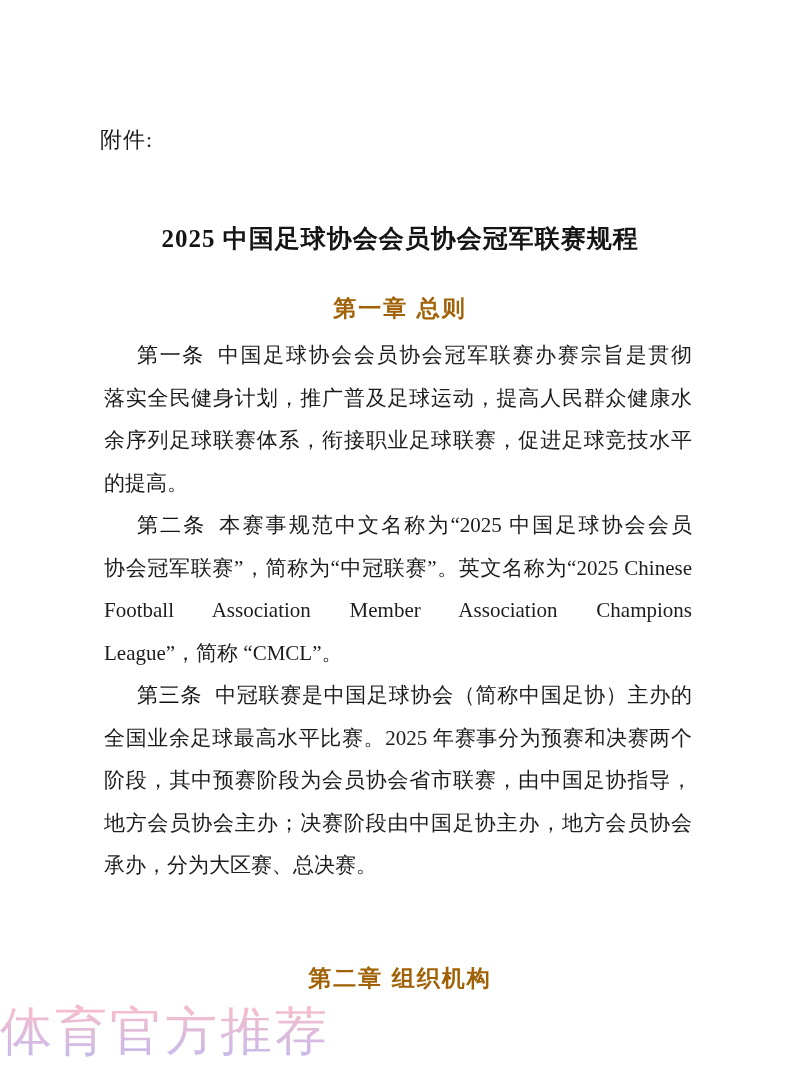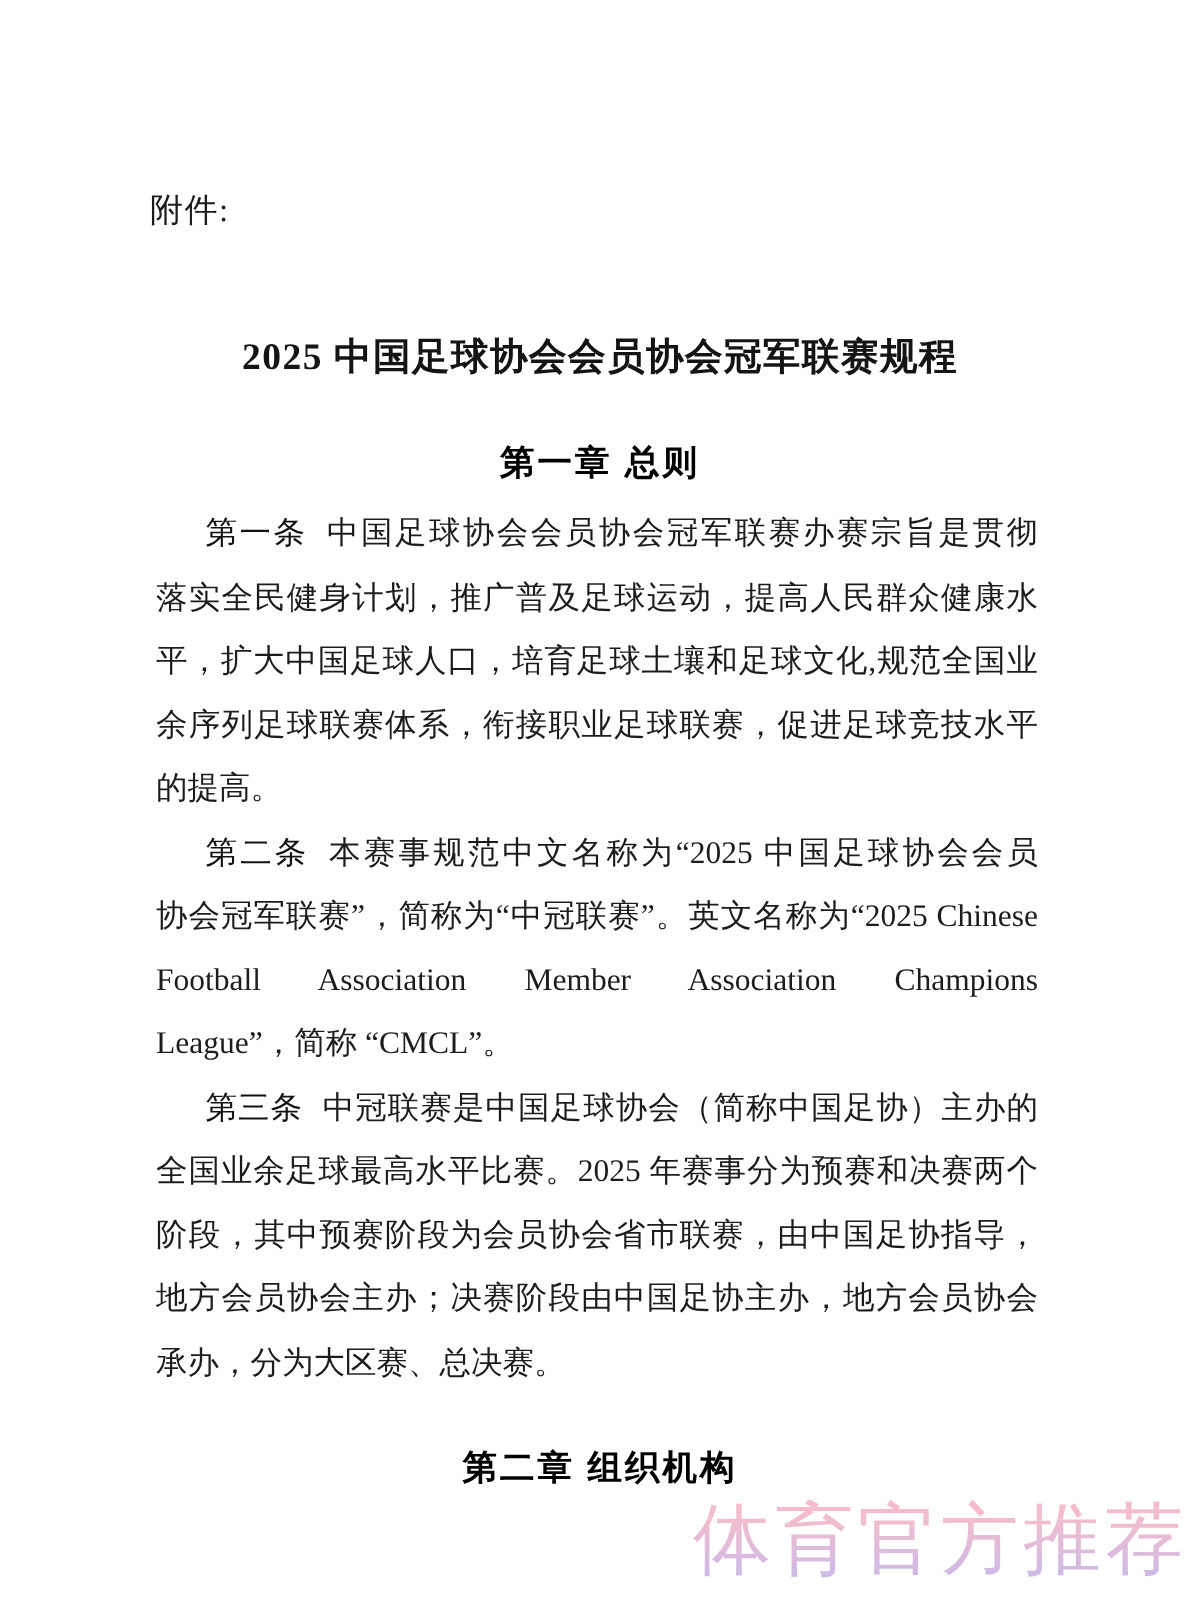--- a/index.html
+++ b/index.html
@@ -35,21 +35,21 @@
   .chapter {
     position: absolute;
     left: 0; right: 0;
     margin: 0;
     text-align: center;
     font-family: "Liberation Sans", "DejaVu Sans", sans-serif;
     font-size: 23px;
     line-height: 28px;
     font-weight: bold;
     letter-spacing: 2px;
-    color: #000000;
+    color: #a16207;
   }
   .chapter-1 { top: 294px; }
   .chapter-2 { top: 964px; }
   .doc-body {
     position: absolute;
     left: 104px;
     top: 334px;
     width: 588px;
     font-size: 21px;
   }
@@ -67,25 +67,25 @@
   .art {
     font-weight: normal;
     padding-right: 13px;
     color: #121212;
   }
   .watermark {
     position: absolute;
     left: 0;
     right: 8px;
     top: 1000px;
-    text-align: right;
+    text-align: left;
     font-size: 52px;
     line-height: 62px;
     letter-spacing: 3px;
-    font-family: Liberation Mono, monospace;
+    font-family: Liberation Sans, sans-serif;
     background: linear-gradient(180deg, var(--wm-top, #f2a8bc) 15%, var(--wm-bottom, #b7a3e3) 90%);
     -webkit-background-clip: text;
     background-clip: text;
     color: transparent;
     opacity: 0.75;
   }
 </style>
 </head>
 <body>
 
@@ -96,21 +96,20 @@
   <h1 class="doc-title">2025 中国足球协会会员协会冠军联赛规程</h1>
 
   <h2 class="chapter chapter-1">第一章 总则</h2>
 
   <div class="doc-body">
 
     <div class="line just indent"><b class="art">第一条</b><span>中国足球协会会员协会冠军联赛办赛宗旨是贯彻</span></div>
 
     <div class="line just"><span>落实全民健身计划，推广普及足球运动，提高人民群众健康水</span></div>
 
-    <div class="line just"><span>平，扩大中国足球人口，培育足球土壤和足球文化,规范全国业</span></div>
 
     <div class="line just"><span>余序列足球联赛体系，衔接职业足球联赛，促进足球竞技水平</span></div>
 
     <div class="line left"><span>的提高。</span></div>
 
     <div class="line just indent"><b class="art">第二条</b><span>本赛事规范中文名称为“2025 中国足球协会会员</span></div>
 
     <div class="line just"><span>协会冠军联赛”，简称为“中冠联赛”。英文名称为“2025 Chinese</span></div>
 
     <div class="line just"><span>Football Association Member Association Champions</span></div>

